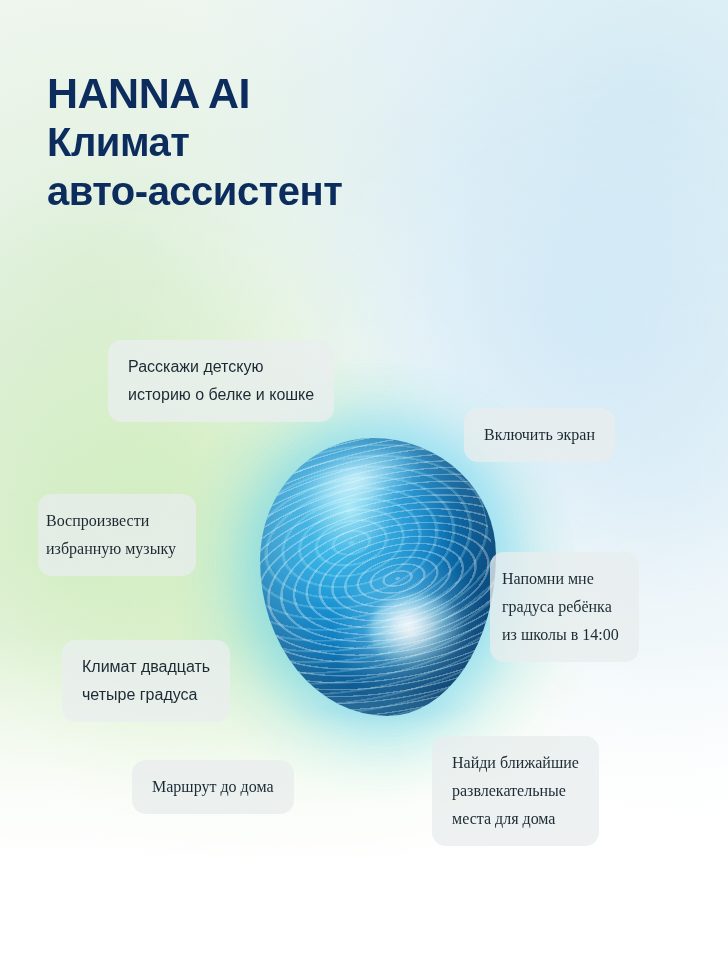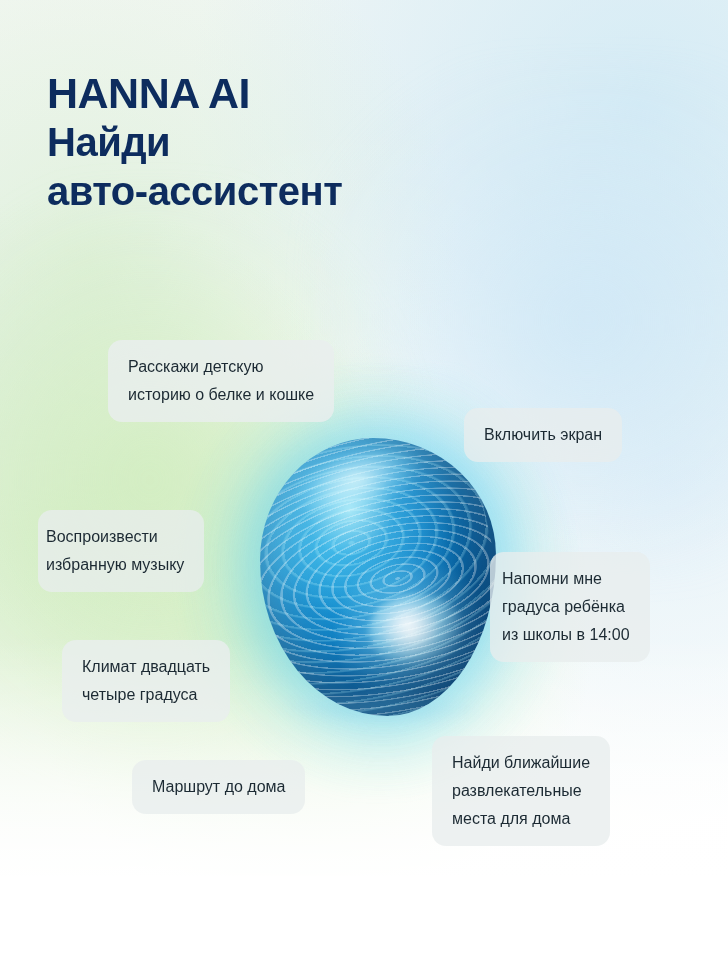--- a/index.html
+++ b/index.html
@@ -168,43 +168,44 @@
     border-radius: 14px;
     color: #1c2a33;
     font-size: 16px;
     line-height: 28px;
     padding: 13px 20px;
     z-index: 4;
     box-sizing: border-box;
   }
   .chip.light {
     background: rgba(232,237,237,0.78);
+    font-family: Liberation Serif, serif;
   }
   .chip span { display: block; white-space: nowrap; }
 
   #chip-story   { left: 108px; top: 340px; }
   #chip-screen  { left: 464px; top: 408px; }
-  #chip-music   { left: 38px;  top: 510px; padding-left: 8px; }
+  #chip-music   { left: 38px;  top: 494px; padding-left: 8px; }
   #chip-remind  { left: 490px; top: 552px; padding-left: 12px; }
   #chip-climate { left: 62px;  top: 640px; }
   #chip-route   { left: 132px; top: 760px; }
   #chip-kids    { left: 432px; top: 736px; }
 </style>
 </head>
 <body>
 
 <div class="poster">
 
   <div class="bg-wash-green"></div>
   <div class="bg-wash-blue"></div>
   <div class="bg-wash-bottom"></div>
 
   <div class="title-block">
     <div class="title-line title-line-1">HANNA AI</div>
-    <div class="title-line title-line-2">Найди</div>
+    <div class="title-line title-line-2">Климат</div>
     <div class="title-line title-line-3">авто-ассистент</div>
   </div>
 
   <div class="orb-wrap">
     <div class="orb-glow"></div>
     <div class="orb">
       <div class="orb-swirl"></div>
       <div class="orb-top-sheen"></div>
       <div class="orb-highlight"></div>
     </div>

